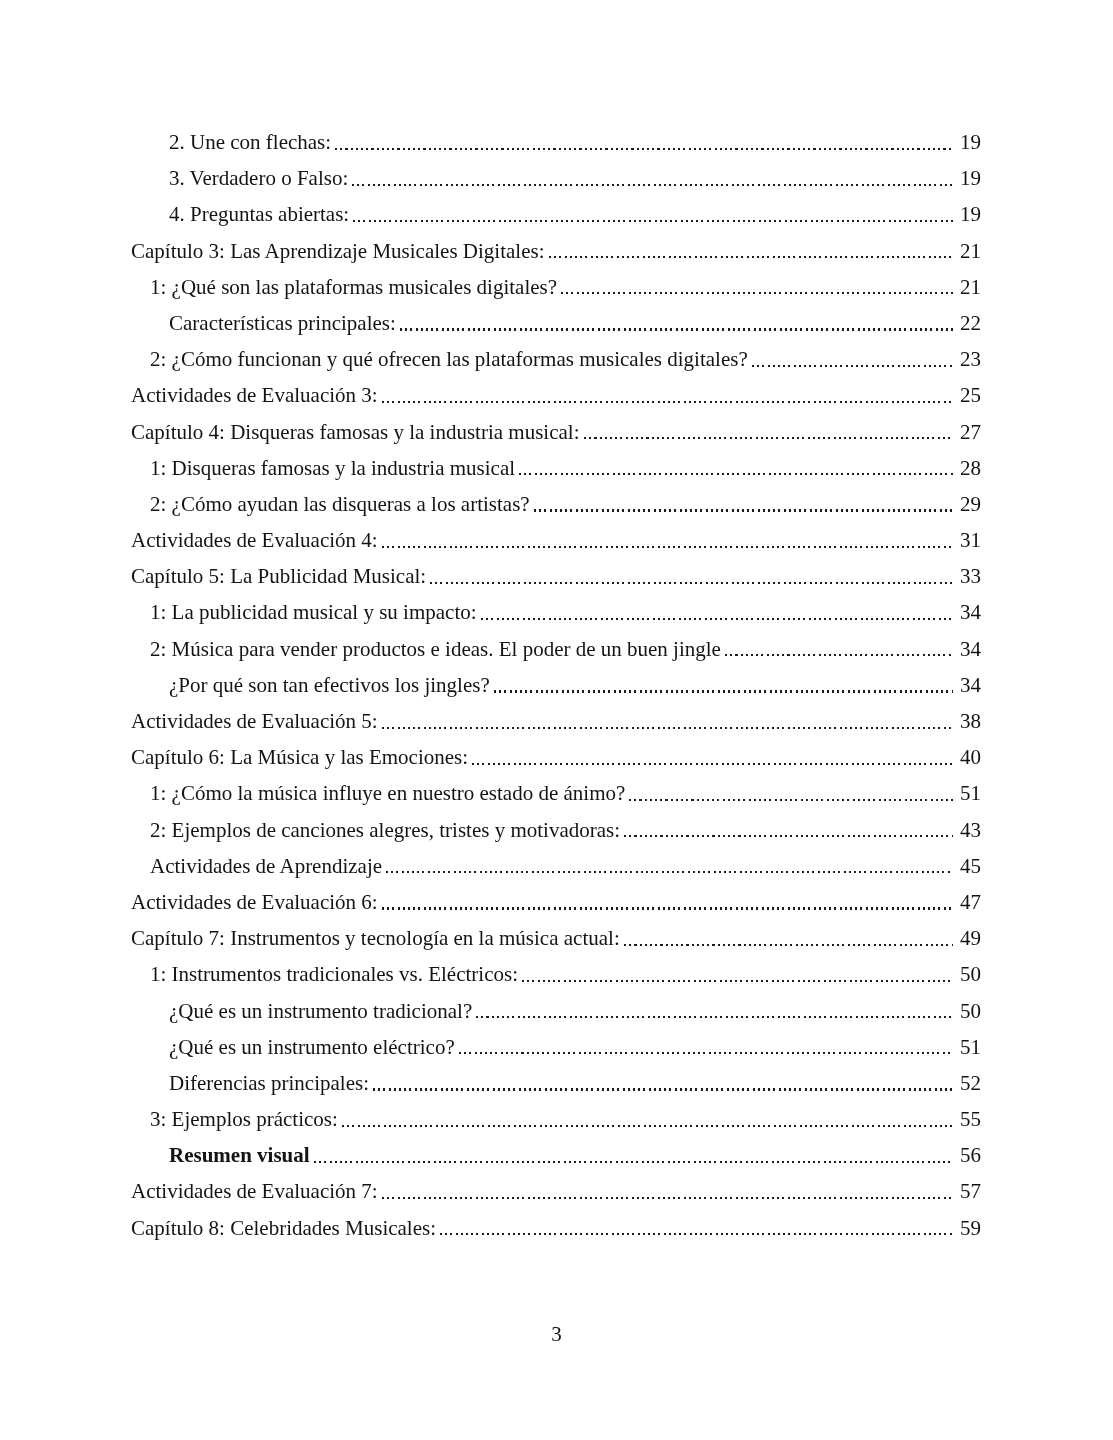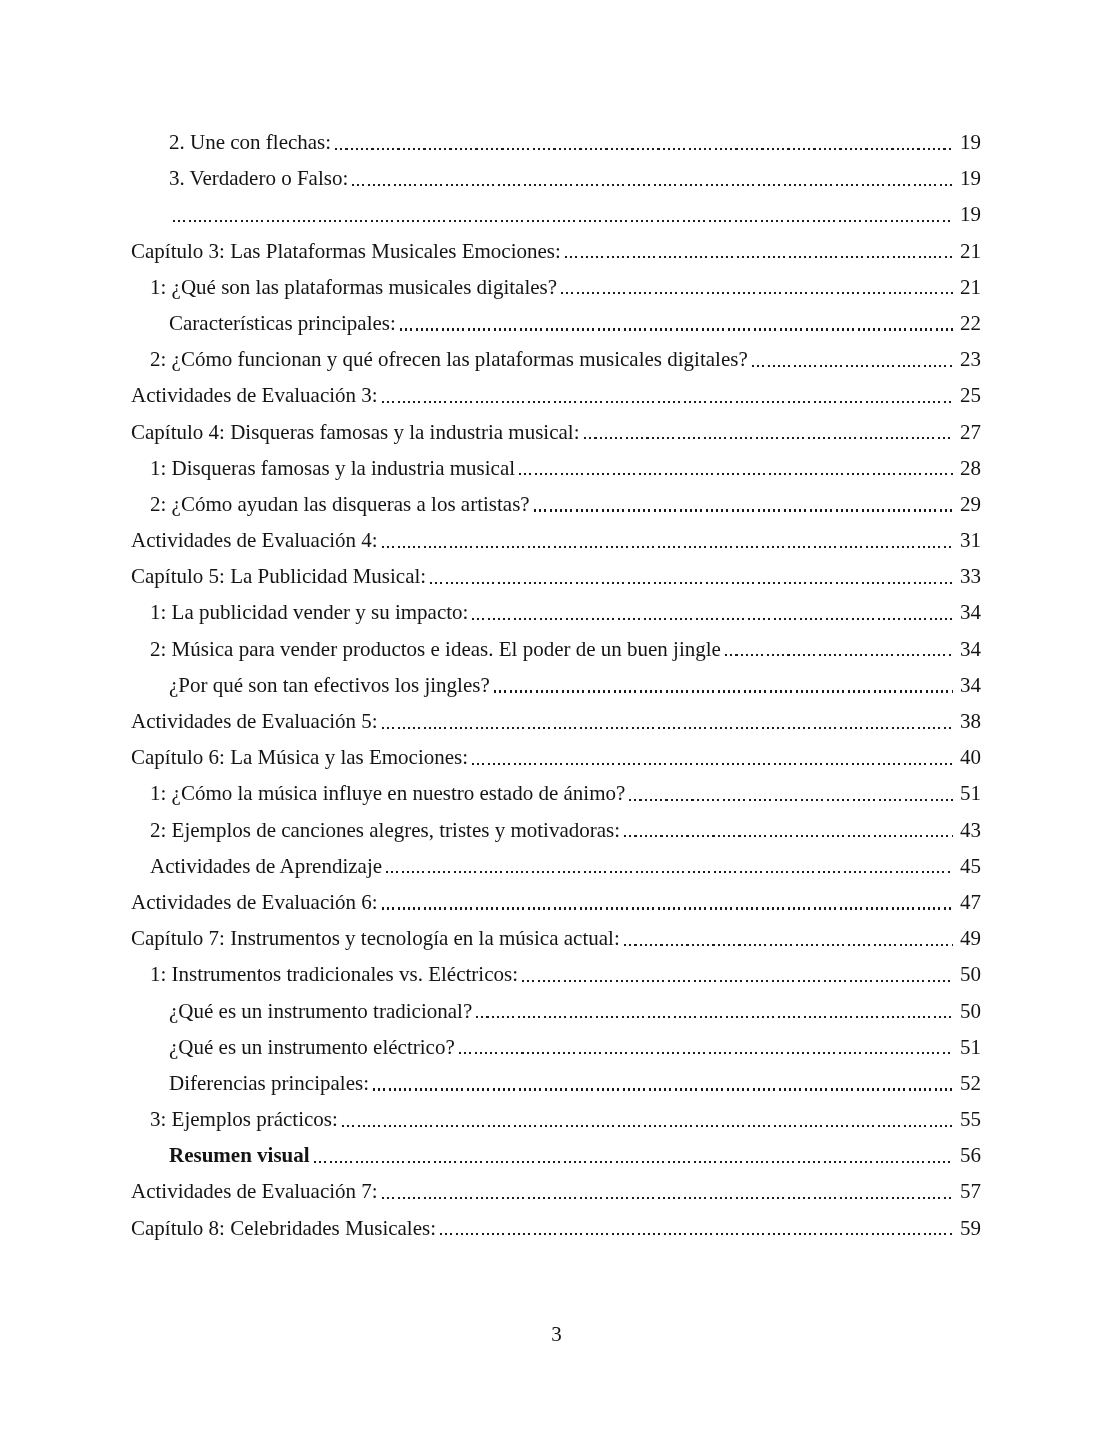--- a/index.html
+++ b/index.html
@@ -72,25 +72,26 @@
     <span class="toc-label">2. Une con flechas:</span>
     <span class="toc-leader"></span>
     <span class="toc-page">19</span>
   </div>
       <div class="toc-row lvl-2">
     <span class="toc-label">3. Verdadero o Falso:</span>
     <span class="toc-leader"></span>
     <span class="toc-page">19</span>
   </div>
       <div class="toc-row lvl-2">
+    <span class="toc-label">4. Preguntas abiertas:</span>
     <span class="toc-leader"></span>
     <span class="toc-page">19</span>
   </div>
       <div class="toc-row lvl-0">
-    <span class="toc-label">Capítulo 3: Las Plataformas Musicales Emociones:</span>
+    <span class="toc-label">Capítulo 3: Las Aprendizaje Musicales Digitales:</span>
     <span class="toc-leader"></span>
     <span class="toc-page">21</span>
   </div>
       <div class="toc-row lvl-1">
     <span class="toc-label">1: ¿Qué son las plataformas musicales digitales?</span>
     <span class="toc-leader"></span>
     <span class="toc-page">21</span>
   </div>
       <div class="toc-row lvl-2">
     <span class="toc-label">Características principales:</span>
@@ -126,21 +127,21 @@
     <span class="toc-label">Actividades de Evaluación 4:</span>
     <span class="toc-leader"></span>
     <span class="toc-page">31</span>
   </div>
       <div class="toc-row lvl-0">
     <span class="toc-label">Capítulo 5: La Publicidad Musical:</span>
     <span class="toc-leader"></span>
     <span class="toc-page">33</span>
   </div>
       <div class="toc-row lvl-1">
-    <span class="toc-label">1: La publicidad vender y su impacto:</span>
+    <span class="toc-label">1: La publicidad musical y su impacto:</span>
     <span class="toc-leader"></span>
     <span class="toc-page">34</span>
   </div>
       <div class="toc-row lvl-1">
     <span class="toc-label">2: Música para vender productos e ideas. El poder de un buen jingle</span>
     <span class="toc-leader"></span>
     <span class="toc-page">34</span>
   </div>
       <div class="toc-row lvl-2">
     <span class="toc-label">¿Por qué son tan efectivos los jingles?</span>

